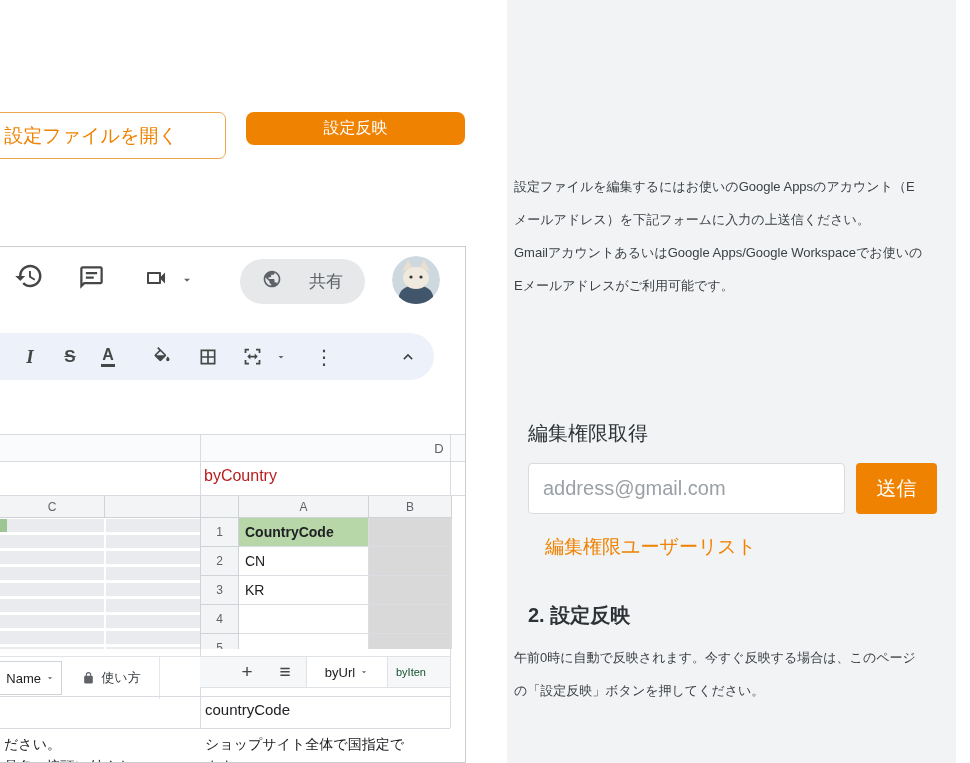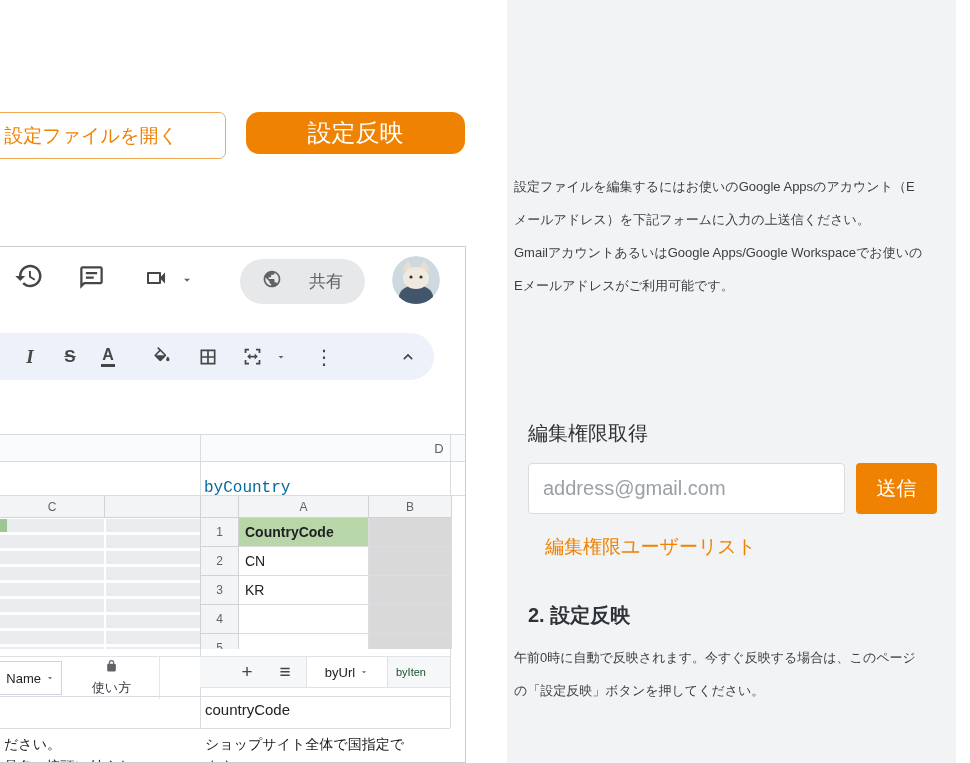--- a/index.html
+++ b/index.html
@@ -4,23 +4,23 @@
 <style>
   * { margin:0; padding:0; box-sizing:border-box; }
   html,body { width:970px; height:763px; }
   body { position:relative; overflow:hidden; background:#fff;
          font-family:"Liberation Sans","DejaVu Sans",sans-serif; color:#3c4043; }
 
   
   #openBtn { position:absolute; left:-44px; top:112px; width:270px; height:47px;
              background:#fff; border:1px solid #f0a850; border-radius:7px;
              color:#ef8200; font-size:19px; font-family:inherit; cursor:pointer; }
-  #applyBtn { position:absolute; left:246px; top:112px; width:219px; height:42px;
-              background:#ef8200; border:none; border-radius:13px;
-              color:#fff; font-size:24px; font-family:inherit; cursor:pointer; }
+  #applyBtn { position:absolute; left:246px; top:112px; width:219px; height:33px;
+              background:#ef8200; border:none; border-radius:8px;
+              color:#fff; font-size:16px; font-family:inherit; cursor:pointer; }
 
   
   #sheetPanel { position:absolute; left:0; top:246px; width:466px; height:517px;
                 background:#fff; border:1px solid #c9ccd1; border-left:none; overflow:hidden; }
   .tbIcon { position:absolute; color:#444746; cursor:pointer; }
   #sharePill { position:absolute; left:240px; top:12px; width:125px; height:45px;
                border-radius:23px; background:#e6e8ea; display:flex; align-items:center;
                justify-content:center; gap:27px; color:#5f6368; font-size:17px; cursor:pointer; }
   #avatar { position:absolute; left:392px; top:9px; width:48px; height:48px;
             border-radius:50%; overflow:hidden; cursor:pointer; }
@@ -36,41 +36,41 @@
              padding:0 1px; line-height:1.1; }
   .fMore { font-size:20px; }
 
   .vline { position:absolute; width:1px; background:#d8dbe0; }
   .hline { position:absolute; left:0; height:1px; background:#d8dbe0; }
 
   #hdrRow { position:absolute; left:0; top:187px; width:466px; height:28px;
             background:#fafbfc; border-top:1px solid #d8dbe0; border-bottom:1px solid #d8dbe0; }
   #colD { position:absolute; left:428px; top:0; width:22px; height:26px; display:flex;
           align-items:center; justify-content:center; font-size:13px; color:#5f6368; }
-  #byCountry { position:absolute; left:204px; top:232px; font-size:16px; color:#0369a1;font-family:Liberation Mono, monospace; }
+  #byCountry { position:absolute; left:204px; top:220px; font-size:16px; color:#b91c1c; }
 
   #leftHdr { position:absolute; left:0; top:249px; width:200px; height:22px;
              background:#f3f4f6; border-bottom:1px solid #cfd3d8; }
   #colC { position:absolute; left:0; top:0; width:105px; height:21px;
           border-right:1px solid #cfd3d8; display:flex; align-items:center;
           justify-content:center; font-size:12px; color:#5f6368; }
   #leftStripes { position:absolute; left:0; top:272px; width:200px; height:130px;
                  background:repeating-linear-gradient(to bottom,#e9ebee 0px,#e9ebee 13px,#ffffff 13px,#ffffff 16px); }
   #greenMark { position:absolute; left:0; top:0; width:7px; height:13px; background:#9dc694; }
   #stripeDivider { position:absolute; left:104px; top:0; width:2px; height:100%; background:#fff; }
 
   #leftTabs { position:absolute; left:0; top:409px; width:200px; height:42px;
               background:#fff; border-top:1px solid #e0e3e7; }
   #lt1 { position:absolute; left:-16px; top:4px; width:78px; height:34px;
          border:1px solid #d0d4d9; background:#fff; display:flex; align-items:center;
          justify-content:flex-end; gap:4px; padding-right:6px; font-size:13px;
          color:#202124; cursor:pointer; }
   #lt2 { position:absolute; left:64px; top:0; width:96px; height:42px;
          border-right:1px solid #e3e6ea; display:flex; align-items:center;
-         justify-content:center; gap:6px; font-size:13px; color:#3c4043; cursor:pointer;flex-direction:column; }
+         justify-content:center; gap:6px; font-size:13px; color:#3c4043; cursor:pointer; }
 
   #miniSheet { position:absolute; left:200px; top:249px; width:252px; height:153px;
                overflow:hidden; background:#fff; border-left:1px solid #cfd3d8; }
   .msRow { display:flex; height:29px; }
   .msHdr { height:22px; }
   .msCorner,.msNum { width:38px; background:#f3f4f6; border-right:1px solid #cfd3d8;
         border-bottom:1px solid #cfd3d8; display:flex; align-items:center;
         justify-content:center; font-size:12px; color:#5f6368; }
   .msHdrCell { background:#f3f4f6; border-right:1px solid #cfd3d8; border-bottom:1px solid #cfd3d8;
         display:flex; align-items:center; justify-content:center; font-size:12px; color:#5f6368; }

